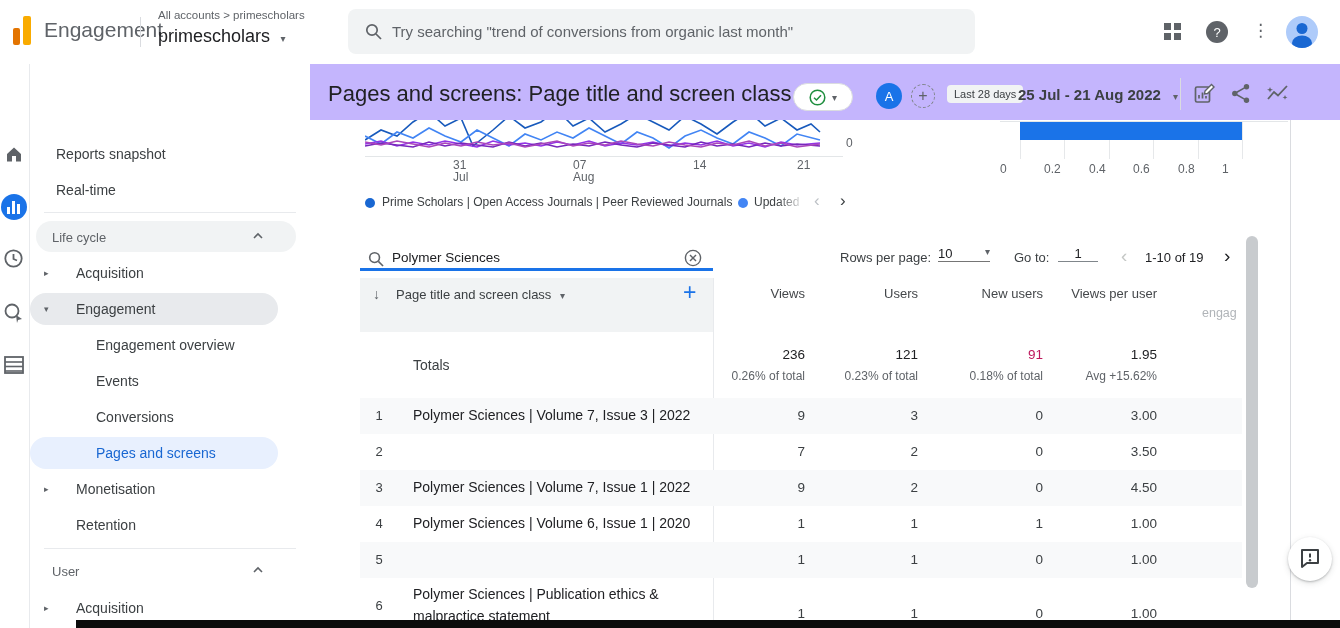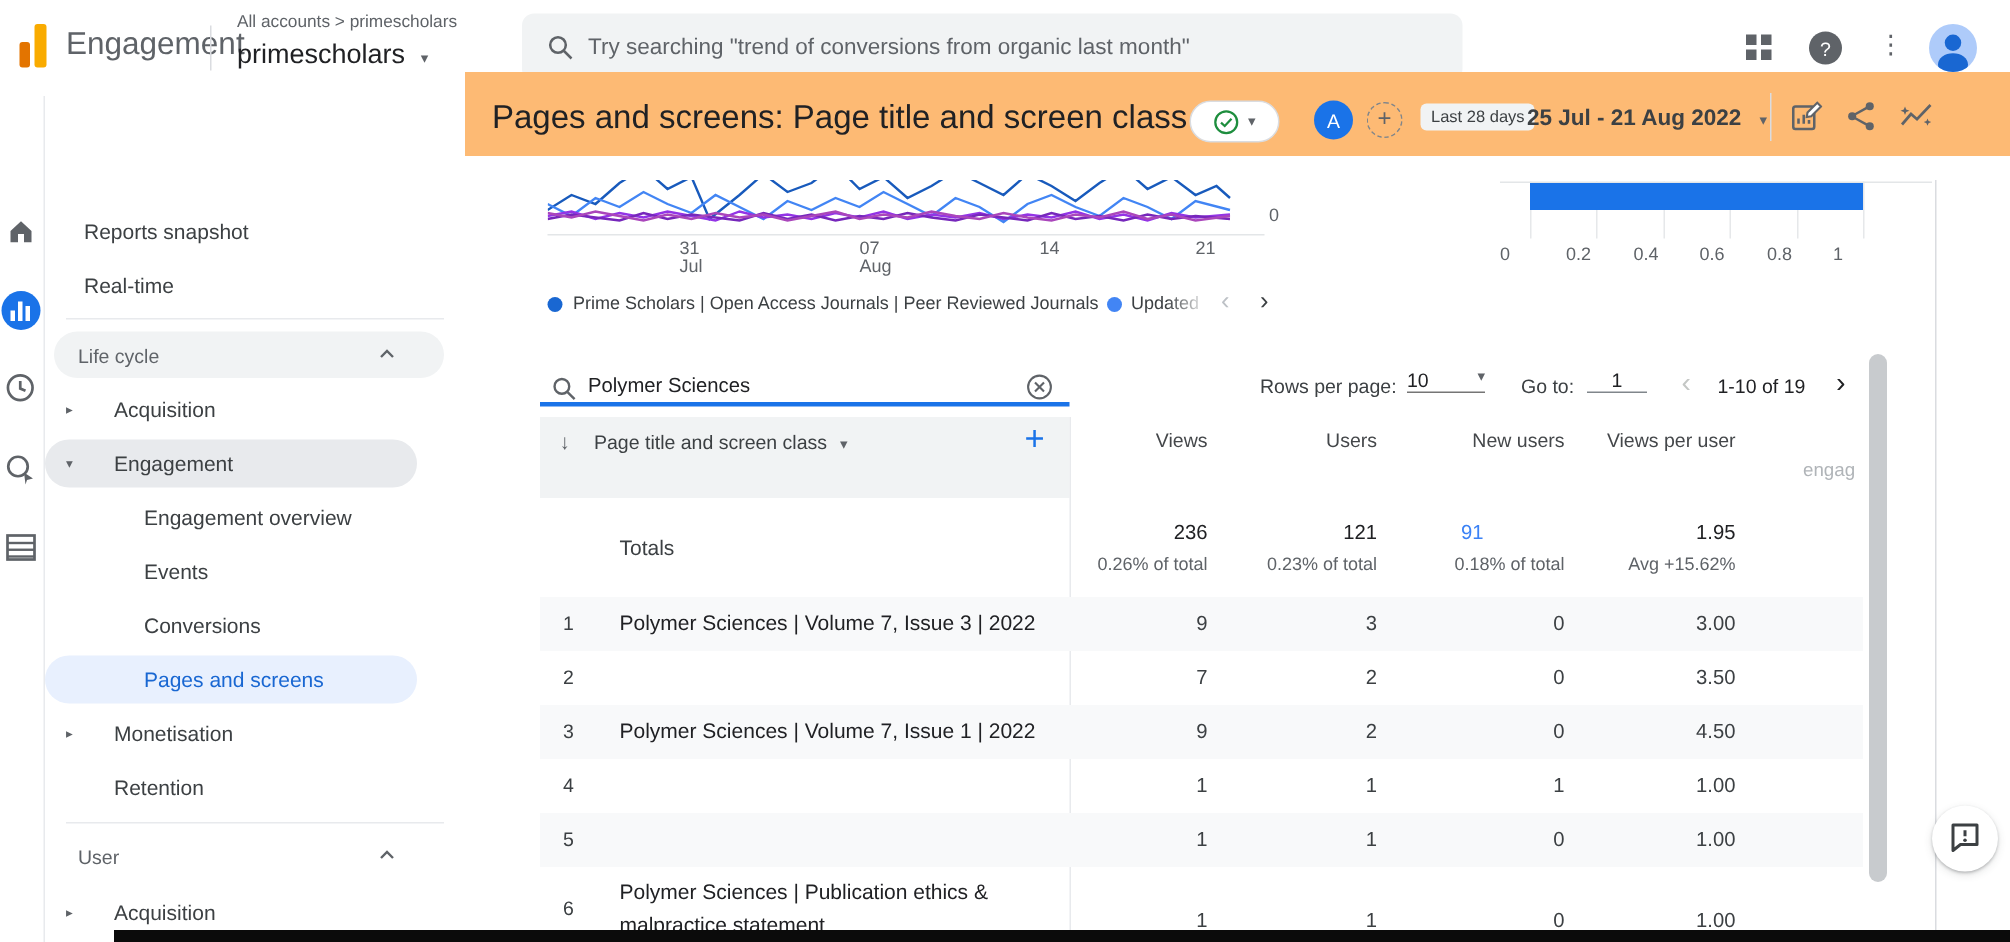--- a/index.html
+++ b/index.html
@@ -146,21 +146,21 @@
 
   <div class="sidehead" style="left:22px;top:500px">User</div>
   <svg class="abs" style="left:222px;top:502px" width="12" height="8" viewBox="0 0 12 8">
     <polyline points="2,6 6,2 10,6" fill="none" stroke="#5f6368" stroke-width="1.6"></polyline>
     </svg>
   <span class="tri" style="left:14px;top:539px">▸</span>
   <div class="sideitem" style="left:46px;top:536px">Acquisition</div>
 
 </div>
 
-<div class="abs" style="left:310px;top:48px;width:1030px;height:56px;background:#fdba74">
+<div class="abs" style="left:310px;top:64px;width:1030px;height:56px;background:#c4b5fd">
   <div class="abs rtitle nw" style="left:18px;top:17px">Pages and screens: Page title and screen class</div>
   <div class="badgepill icbtn" style="left:483px;top:19px">
     <svg width="17" height="17" viewBox="0 0 17 17">
       <circle cx="8.5" cy="8.5" r="7.3" fill="none" stroke="#1e8e3e" stroke-width="1.5"></circle>
       <polyline points="5,8.7 7.5,11 12,6.2" fill="none" stroke="#1e8e3e" stroke-width="1.5"></polyline>
     </svg>
     <span class="caret">▾</span>
   </div>
   <div class="abadge icbtn" style="left:566px;top:19px">A</div>
   <div class="plusc icbtn" style="left:601px;top:20px">+</div>
@@ -270,21 +270,21 @@
 <div class="colhead icbtn" style="left:918px;top:286px;width:125px">New users</div>
 <div class="colhead icbtn" style="left:1043px;top:286px;width:114px">Views per user</div>
 <div class="abs" style="left:1202px;top:306px;width:36px;overflow:hidden;font-size:12.5px;color:#b0b4b8;white-space:nowrap">engag</div>
 <div class="abs" style="left:713px;top:278px;width:1px;height:342px;background:#e8eaed"></div>
 
 <div class="abs" style="left:413px;top:357px;font-size:14px;color:#3c4043">Totals</div>
 <div class="num" style="left:713px;top:347px;width:92px;color:#202124">236</div>
 <div class="sub" style="left:713px;top:369px;width:92px">0.26% of total</div>
 <div class="num" style="left:805px;top:347px;width:113px;color:#202124">121</div>
 <div class="sub" style="left:805px;top:369px;width:113px">0.23% of total</div>
-<div class="num" style="left:864px;top:347px;width:125px;color:#3b82f6">91</div>
+<div class="num" style="left:918px;top:347px;width:125px;color:#be185d">91</div>
 <div class="sub" style="left:918px;top:369px;width:125px">0.18% of total</div>
 <div class="num" style="left:1043px;top:347px;width:114px;color:#202124">1.95</div>
 <div class="sub" style="left:1043px;top:369px;width:114px">Avg +15.62%</div>
 
 <div class="row odd" style="top:398px;height:36px">
   <div class="ridx" style="top:10px">1</div>
   <div class="rtitlecell" style="top:9px">Polymer Sciences | Volume 7, Issue 3 | 2022</div>
   <div class="num" style="left:353px;top:10px;width:92px">9</div>
   <div class="num" style="left:445px;top:10px;width:113px">3</div>
   <div class="num" style="left:558px;top:10px;width:125px">0</div>
@@ -300,20 +300,21 @@
 <div class="row odd" style="top:470px;height:36px">
   <div class="ridx" style="top:10px">3</div>
   <div class="rtitlecell" style="top:9px">Polymer Sciences | Volume 7, Issue 1 | 2022</div>
   <div class="num" style="left:353px;top:10px;width:92px">9</div>
   <div class="num" style="left:445px;top:10px;width:113px">2</div>
   <div class="num" style="left:558px;top:10px;width:125px">0</div>
   <div class="num" style="left:683px;top:10px;width:114px">4.50</div>
 </div>
 <div class="row" style="top:506px;height:36px">
   <div class="ridx" style="top:10px">4</div>
+  <div class="rtitlecell" style="top:9px">Polymer Sciences | Volume 6, Issue 1 | 2020</div>
   <div class="num" style="left:353px;top:10px;width:92px">1</div>
   <div class="num" style="left:445px;top:10px;width:113px">1</div>
   <div class="num" style="left:558px;top:10px;width:125px">1</div>
   <div class="num" style="left:683px;top:10px;width:114px">1.00</div>
 </div>
 <div class="row odd" style="top:542px;height:36px">
   <div class="ridx" style="top:10px">5</div>
   <div class="num" style="left:353px;top:10px;width:92px">1</div>
   <div class="num" style="left:445px;top:10px;width:113px">1</div>
   <div class="num" style="left:558px;top:10px;width:125px">0</div>

